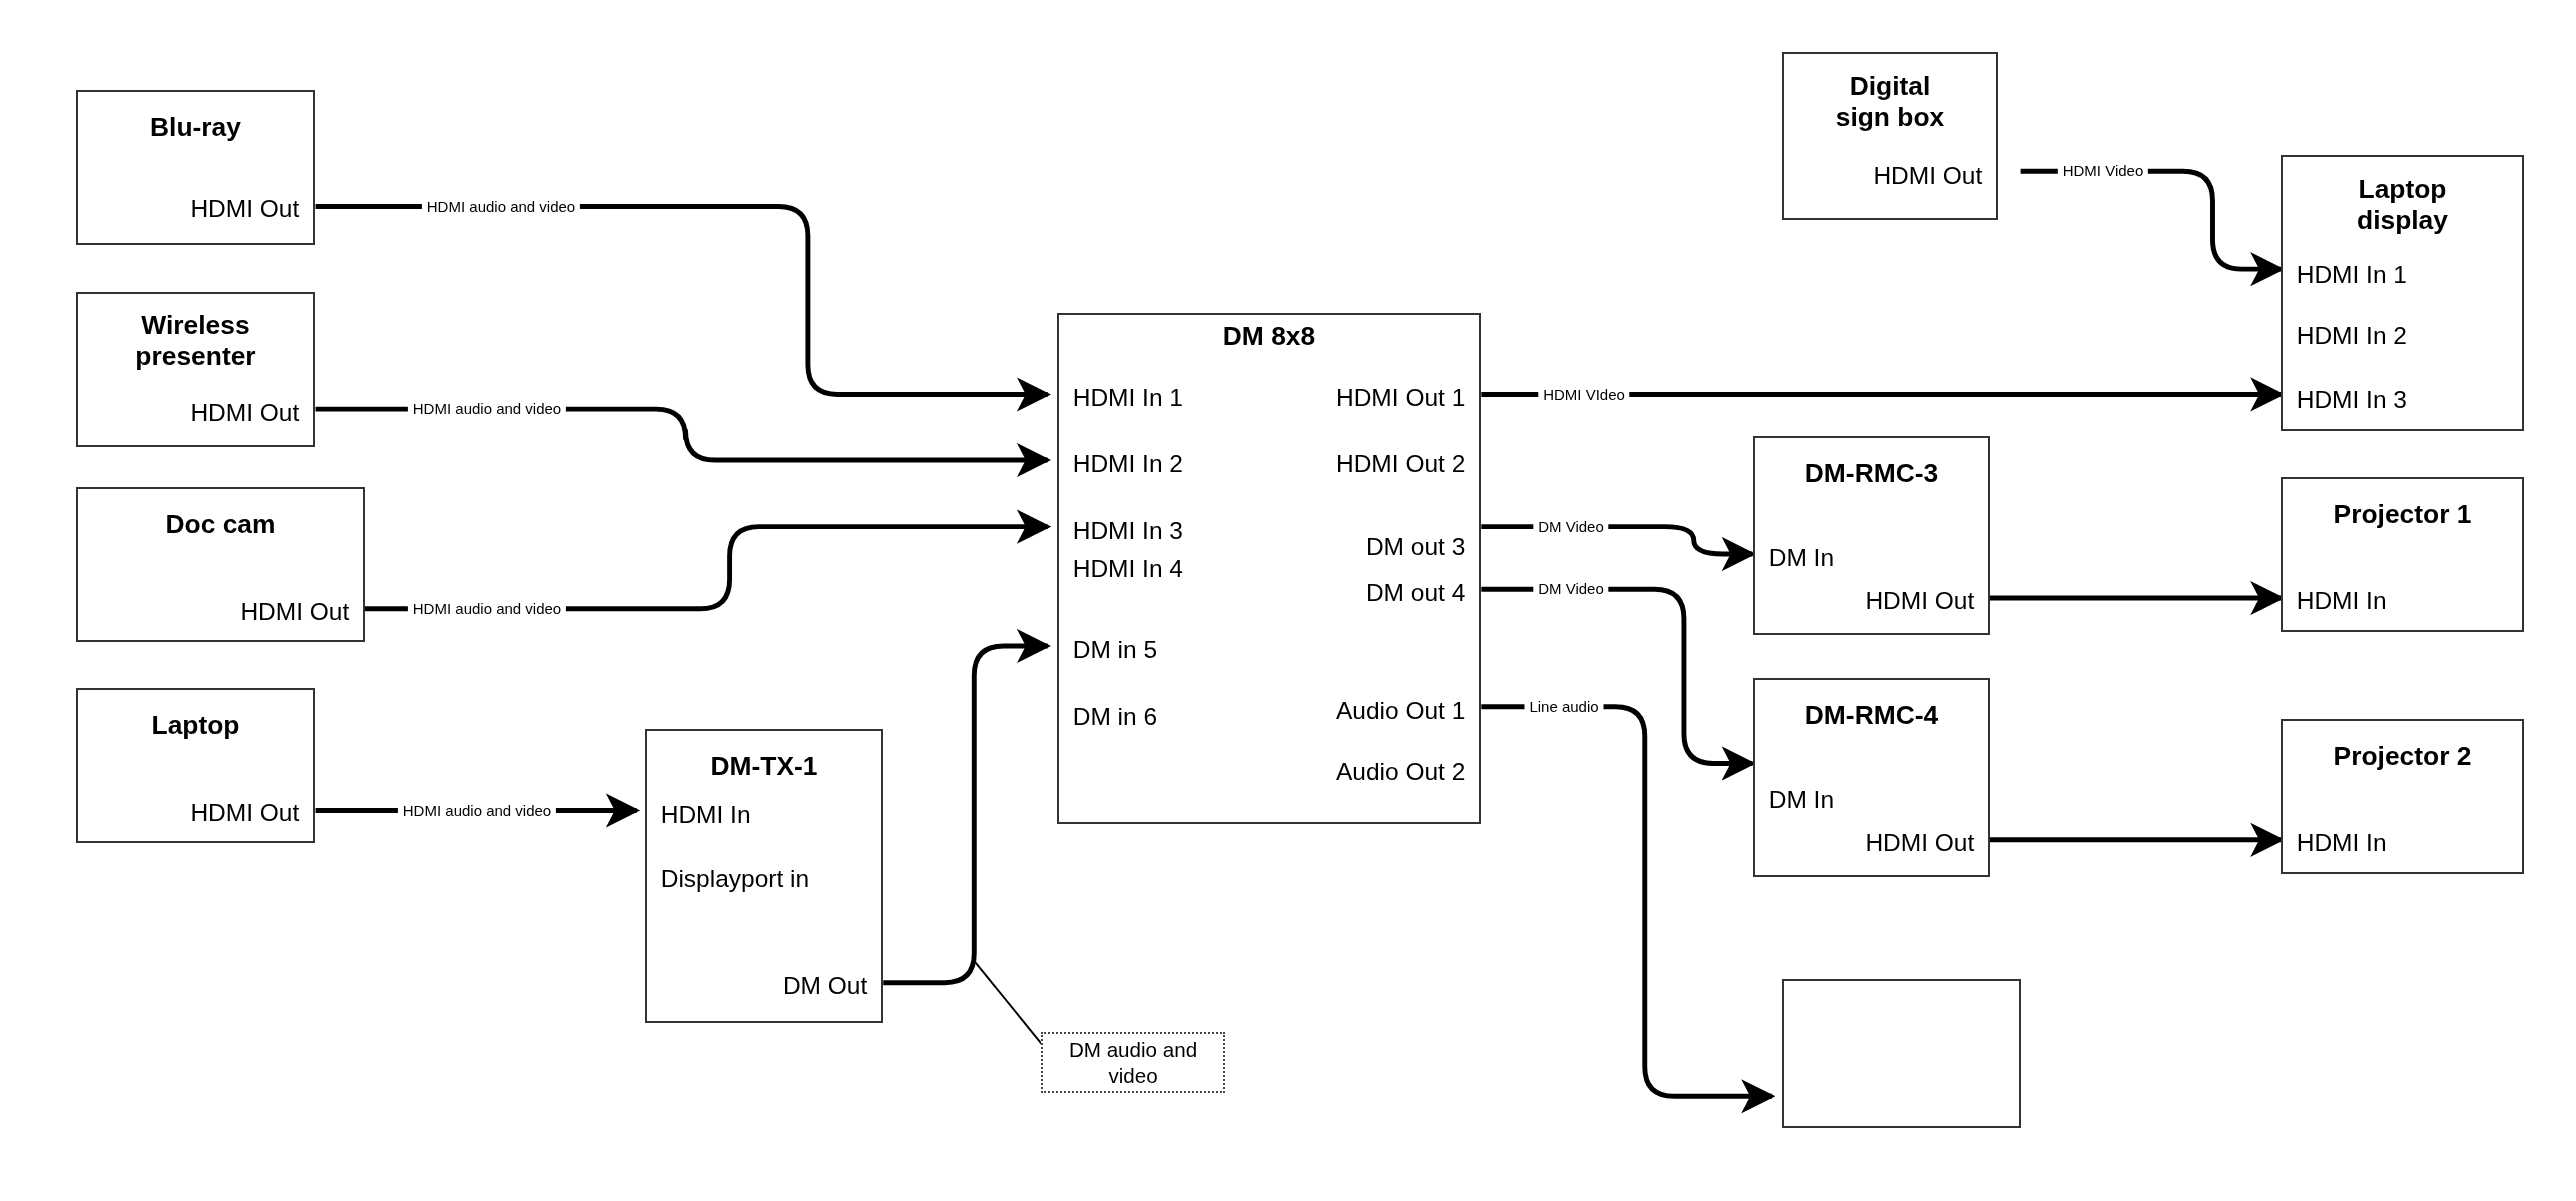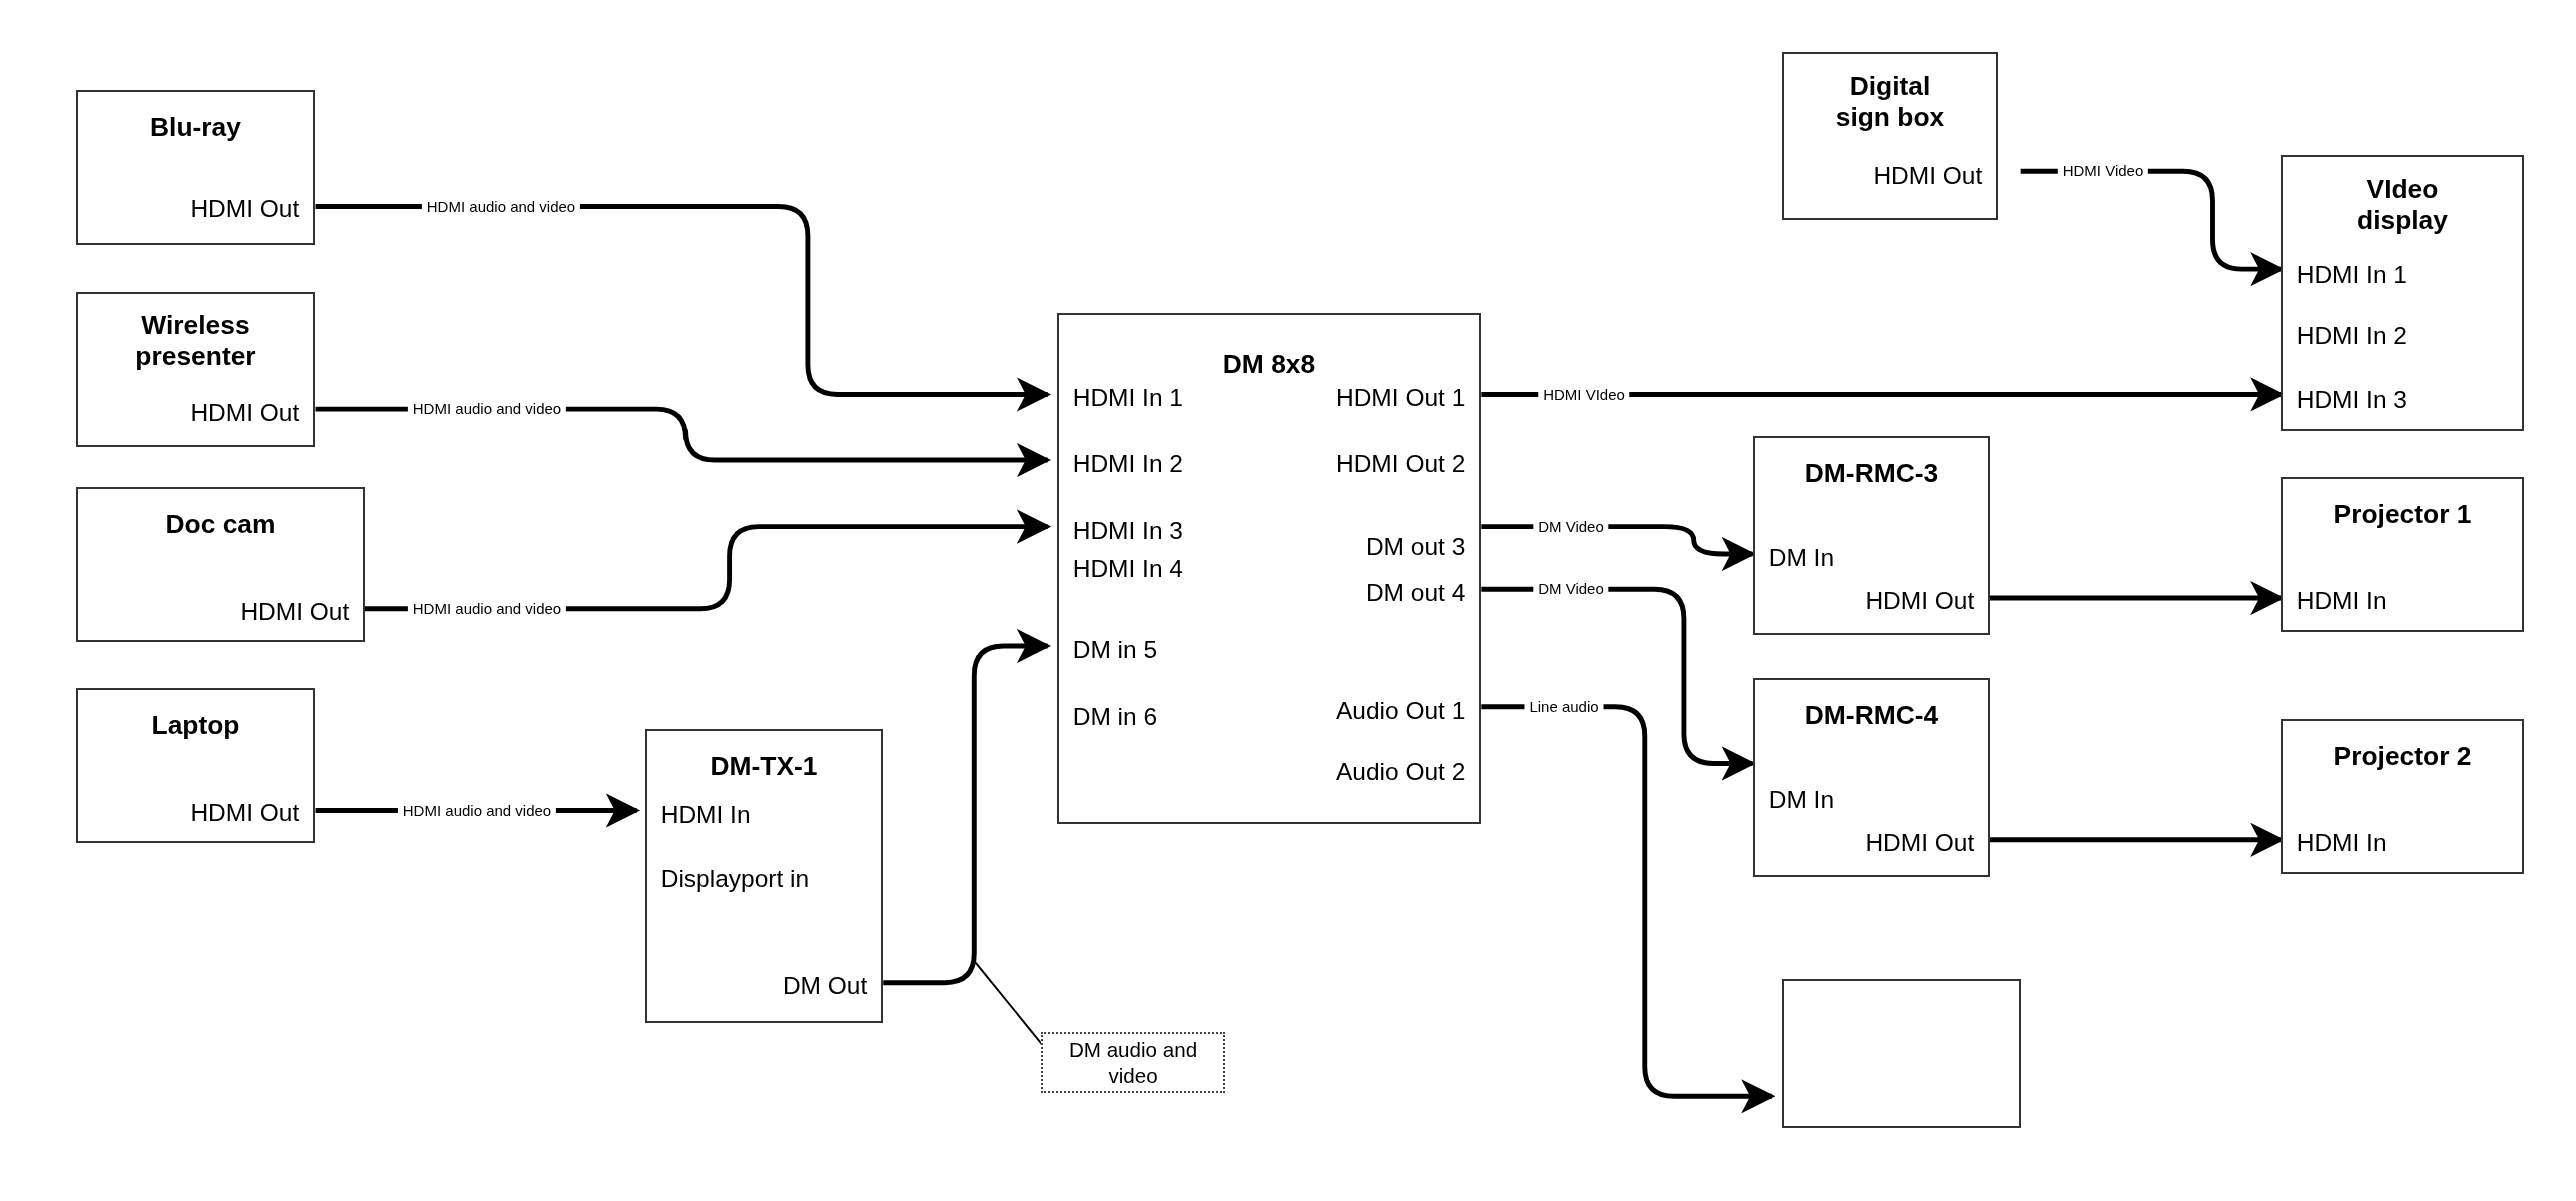--- a/index.html
+++ b/index.html
@@ -142,21 +142,21 @@
   </div>
 
   <div class="node" style="left:645px; top:729px; width:238px; height:294px;">
     <div class="node-title" style="top:19.6px;">DM-TX-1</div>
     <div class="port left" style="top:72px;">HDMI In</div>
     <div class="port left" style="top:136px;">Displayport in</div>
     <div class="port right" style="top:243px;">DM Out</div>
   </div>
 
   <div class="node" style="left:1057px; top:313px; width:424px; height:511px;">
-    <div class="node-title" style="top:34px;">DM 8x8</div>
+    <div class="node-title" style="top:6px;">DM 8x8</div>
 
     <div class="port left" style="top:71px;">HDMI In 1</div>
     <div class="port left" style="top:137px;">HDMI In 2</div>
     <div class="port left" style="top:204px;">HDMI In 3</div>
     <div class="port left" style="top:242px;">HDMI In 4</div>
     <div class="port left" style="top:323px;">DM in 5</div>
     <div class="port left" style="top:390px;">DM in 6</div>
 
     <div class="port right" style="top:71px;">HDMI Out 1</div>
     <div class="port right" style="top:137px;">HDMI Out 2</div>
@@ -165,21 +165,21 @@
     <div class="port right" style="top:384px;">Audio Out 1</div>
     <div class="port right" style="top:445px;margin-left:8px;">Audio Out 2</div>
   </div>
 
   <div class="node" style="left:1782px; top:52px; width:216px; height:168px;">
     <div class="node-title" style="top:16.6px; padding:0 45px;">Digital sign box</div>
     <div class="port right" style="top:110px;">HDMI Out</div>
   </div>
 
   <div class="node" style="left:2281px; top:155px; width:243px; height:276px;">
-    <div class="node-title" style="top:16.6px; padding:0 57px;">VIdeo display</div>
+    <div class="node-title" style="top:16.6px; padding:0 57px;">Laptop display</div>
     <div class="port left" style="top:106px;">HDMI In 1</div>
     <div class="port left" style="top:167px;">HDMI In 2</div>
     <div class="port left" style="top:231px;">HDMI In 3</div>
   </div>
 
   <div class="node" style="left:1753px; top:436px; width:237px; height:199px;">
     <div class="node-title" style="top:19.6px;">DM-RMC-3</div>
     <div class="port left" style="top:108px;">DM In</div>
     <div class="port right" style="top:151px;">HDMI Out</div>
   </div>

